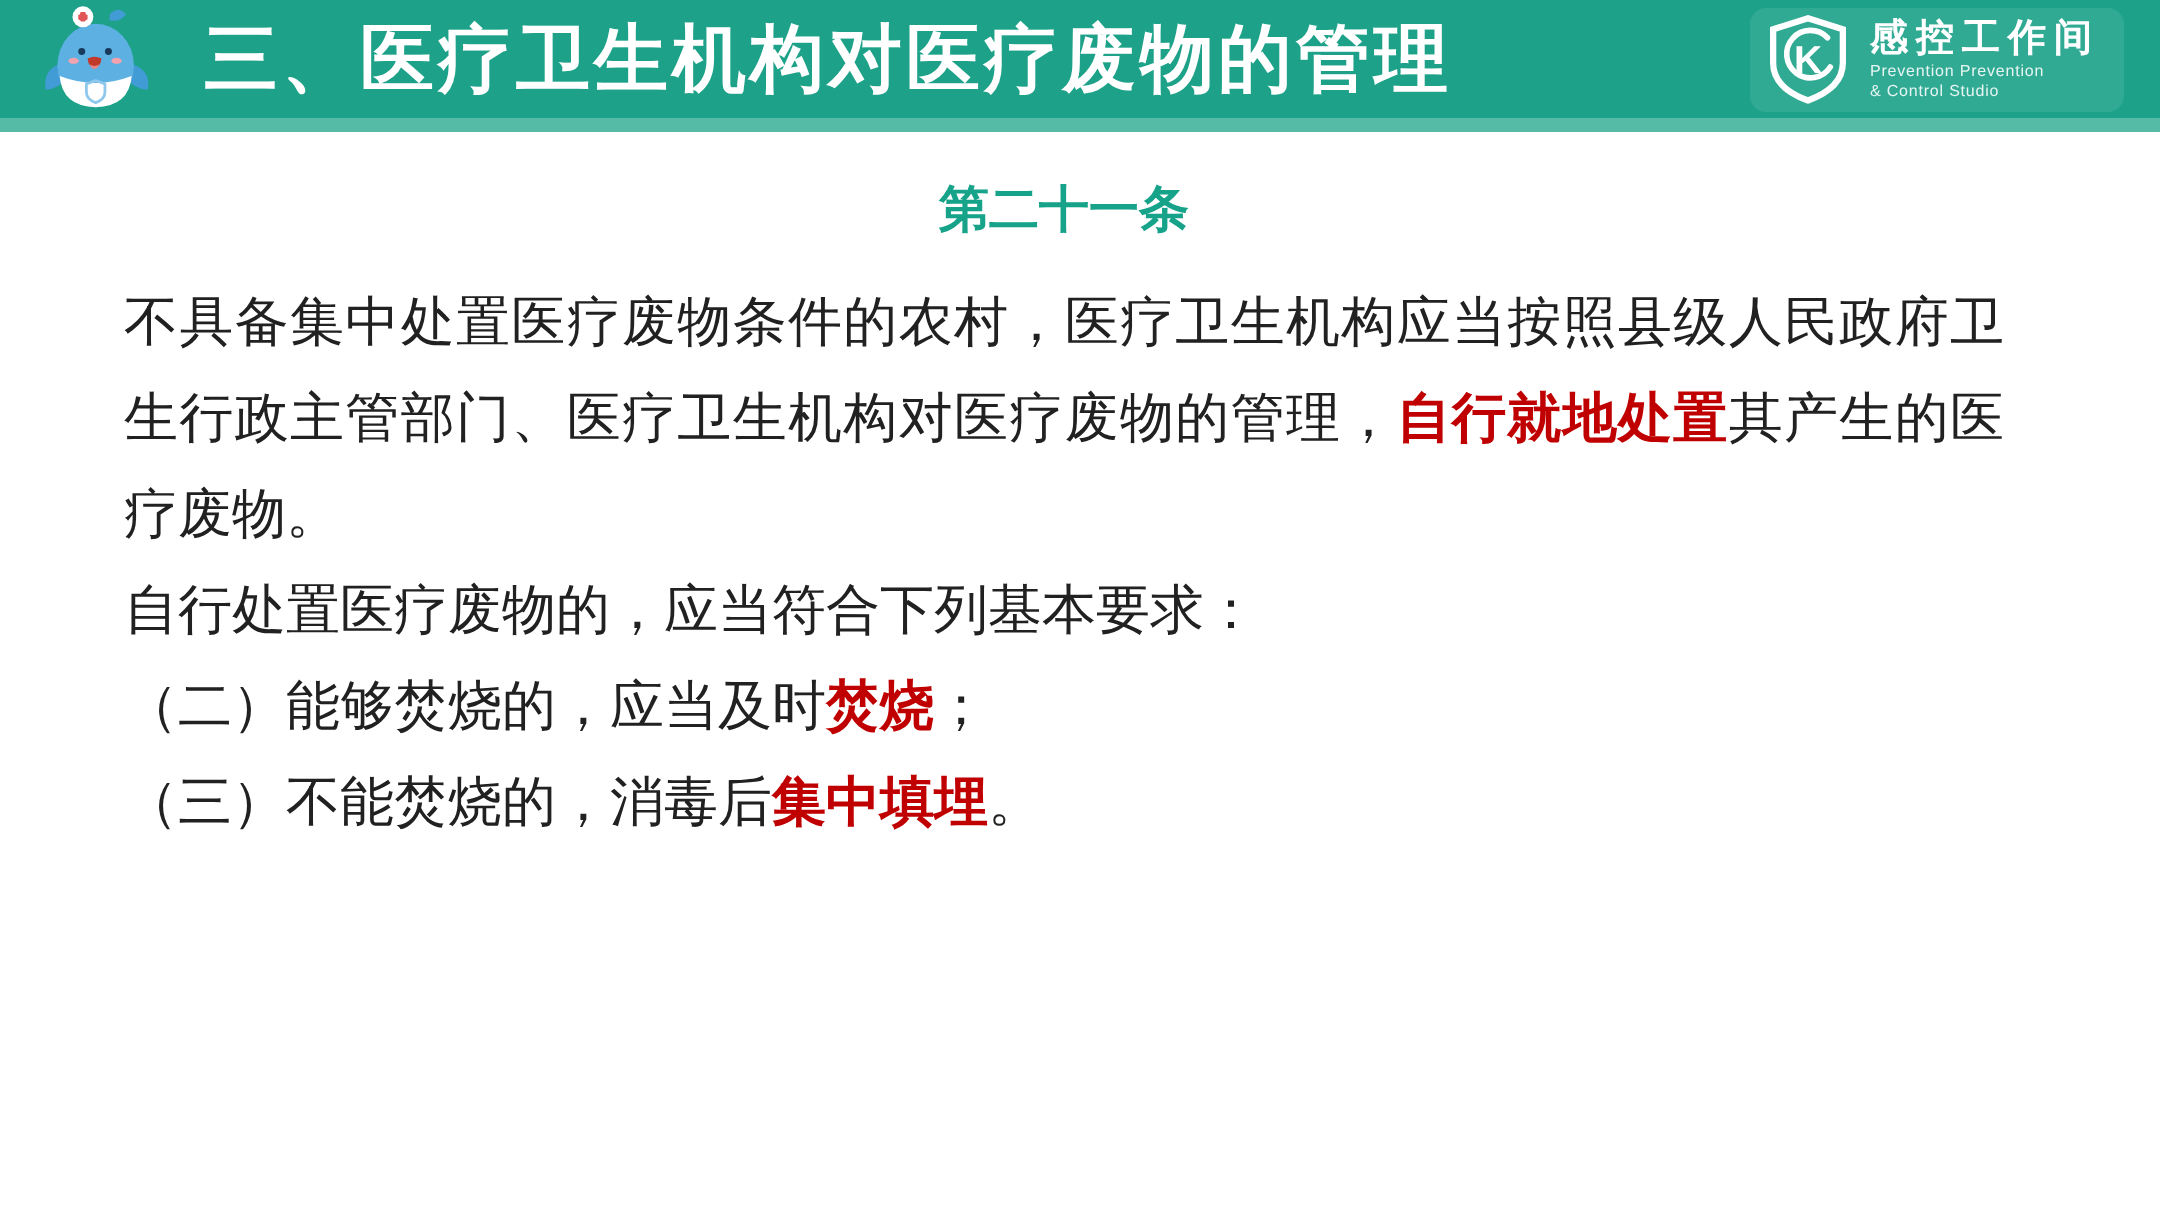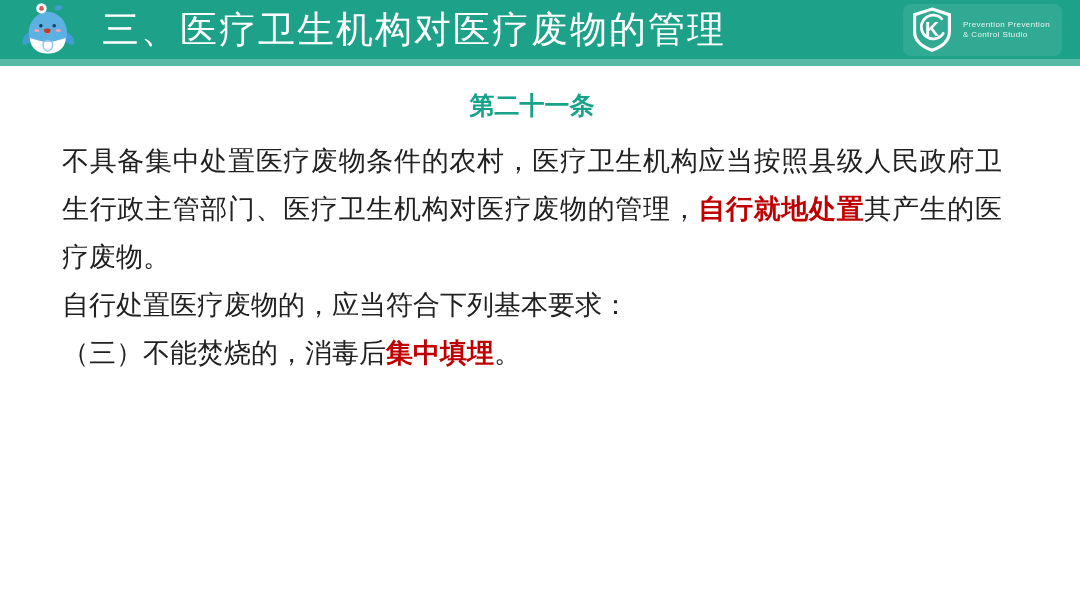--- a/index.html
+++ b/index.html
@@ -27,21 +27,21 @@
   }
   .mascot{
     width:58px;height:58px;
     flex:0 0 auto;
     margin-left:6px;
     margin-top:2px;
   }
   .page-title{
     color:#ffffff;
     font-size:37px;
-    font-weight:normal;
+    font-weight:bold;
     letter-spacing:2px;
     margin-left:24px;
     white-space:nowrap;
     line-height:59px;
   }
   .logo{
     margin-left:auto;
     margin-right:4px;
     display:flex;
     align-items:center;
@@ -122,29 +122,31 @@
     <div class="page-title">三、医疗卫生机构对医疗废物的管理</div>
 
     <div class="logo">
 
       <svg class="logo-shield" viewBox="0 0 60 66" aria-hidden="true">
         <path d="M30 3 L55 11 V35 Q55 53 30 62 Q5 53 5 35 V11 Z" fill="none" stroke="#ffffff" stroke-width="4.5"></path>
         <path d="M44 17 A17 17 0 1 0 46 38" fill="none" stroke="#ffffff" stroke-width="4" stroke-linecap="round"></path>
         <text x="30" y="42" text-anchor="middle" font-size="28" font-weight="bold" fill="#ffffff" font-family="'Liberation Sans','DejaVu Sans',sans-serif">K</text>
       </svg>
       <div class="logo-text">
+        <div class="logo-name">感控工作间</div>
         <div class="logo-sub">Prevention Prevention</div>
         <div class="logo-sub">&amp; Control Studio</div>
       </div>
     </div>
   </div>
   <div class="header-edge"></div>
 
   <div class="content">
     <h2 class="article-heading">第二十一条</h2>
     <div>
         <p class="para"><span class="seg">不具备集中处置医疗废物条件的农村，医疗卫生机构应当按照县级人民政府卫生行政主管部门、医疗卫生机构对医疗废物的管理，</span><span class="seg red">自行就地处置</span><span class="seg">其产生的医疗废物。</span></p>
         <p class="para"><span class="seg">自行处置医疗废物的，应当符合下列基本要求：</span></p>
+        <p class="para"><span class="seg">（二）能够焚烧的，应当及时</span><span class="seg red">焚烧</span><span class="seg">；</span></p>
         <p class="para"><span class="seg">（三）不能焚烧的，消毒后</span><span class="seg red">集中填埋</span><span class="seg">。</span></p>
       </div>
   </div>
 
 </div>
 
 </body></html>

